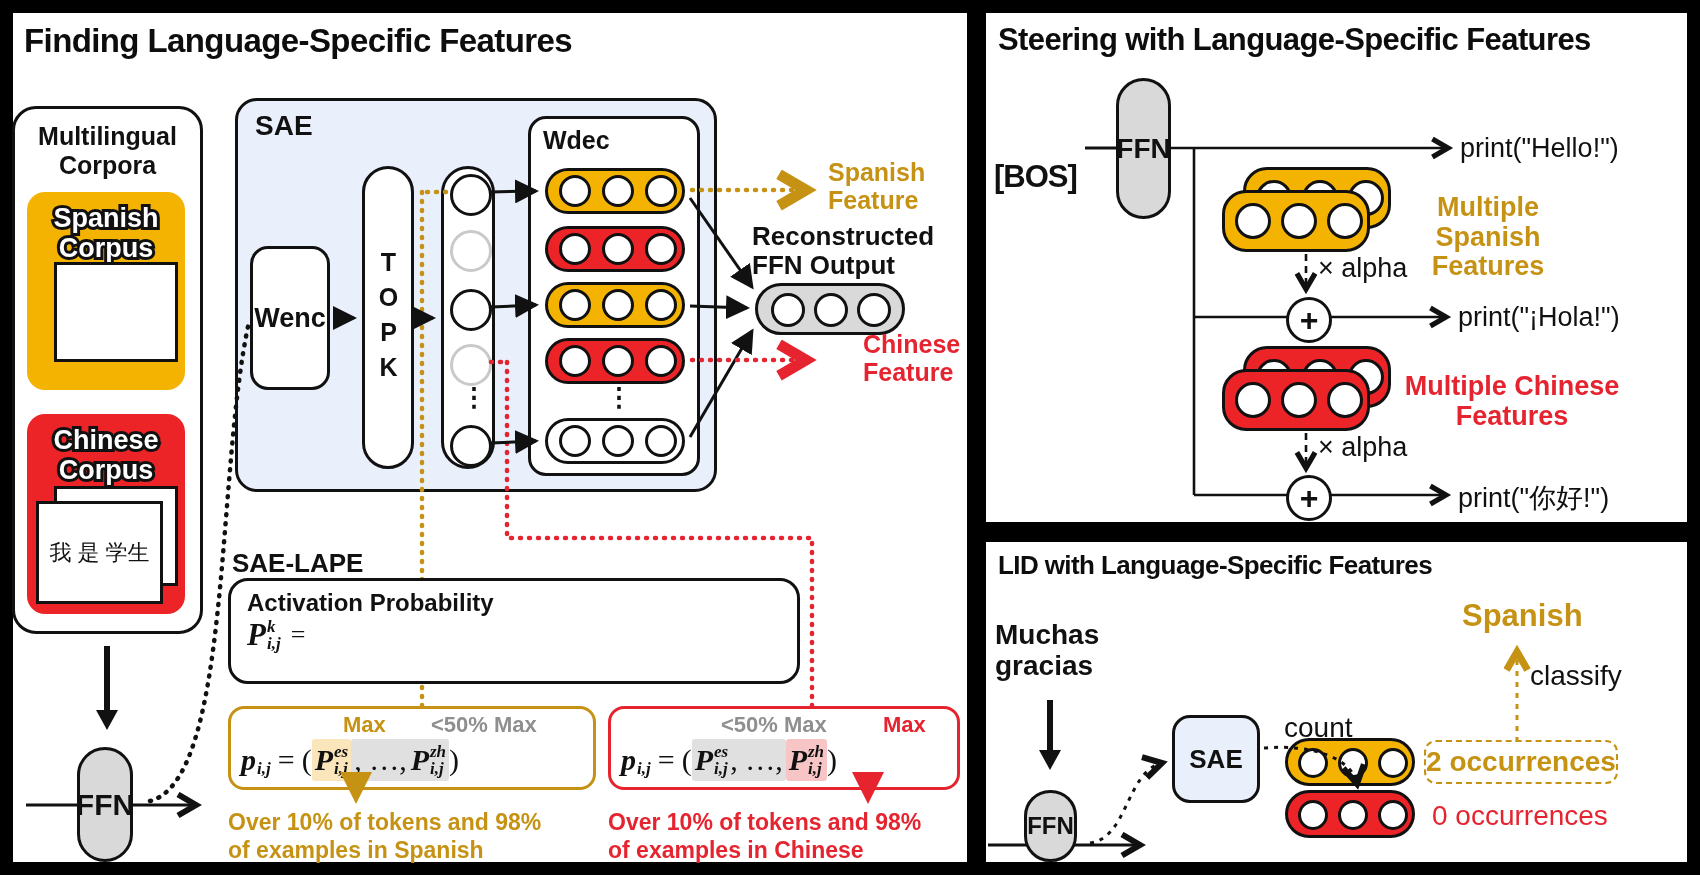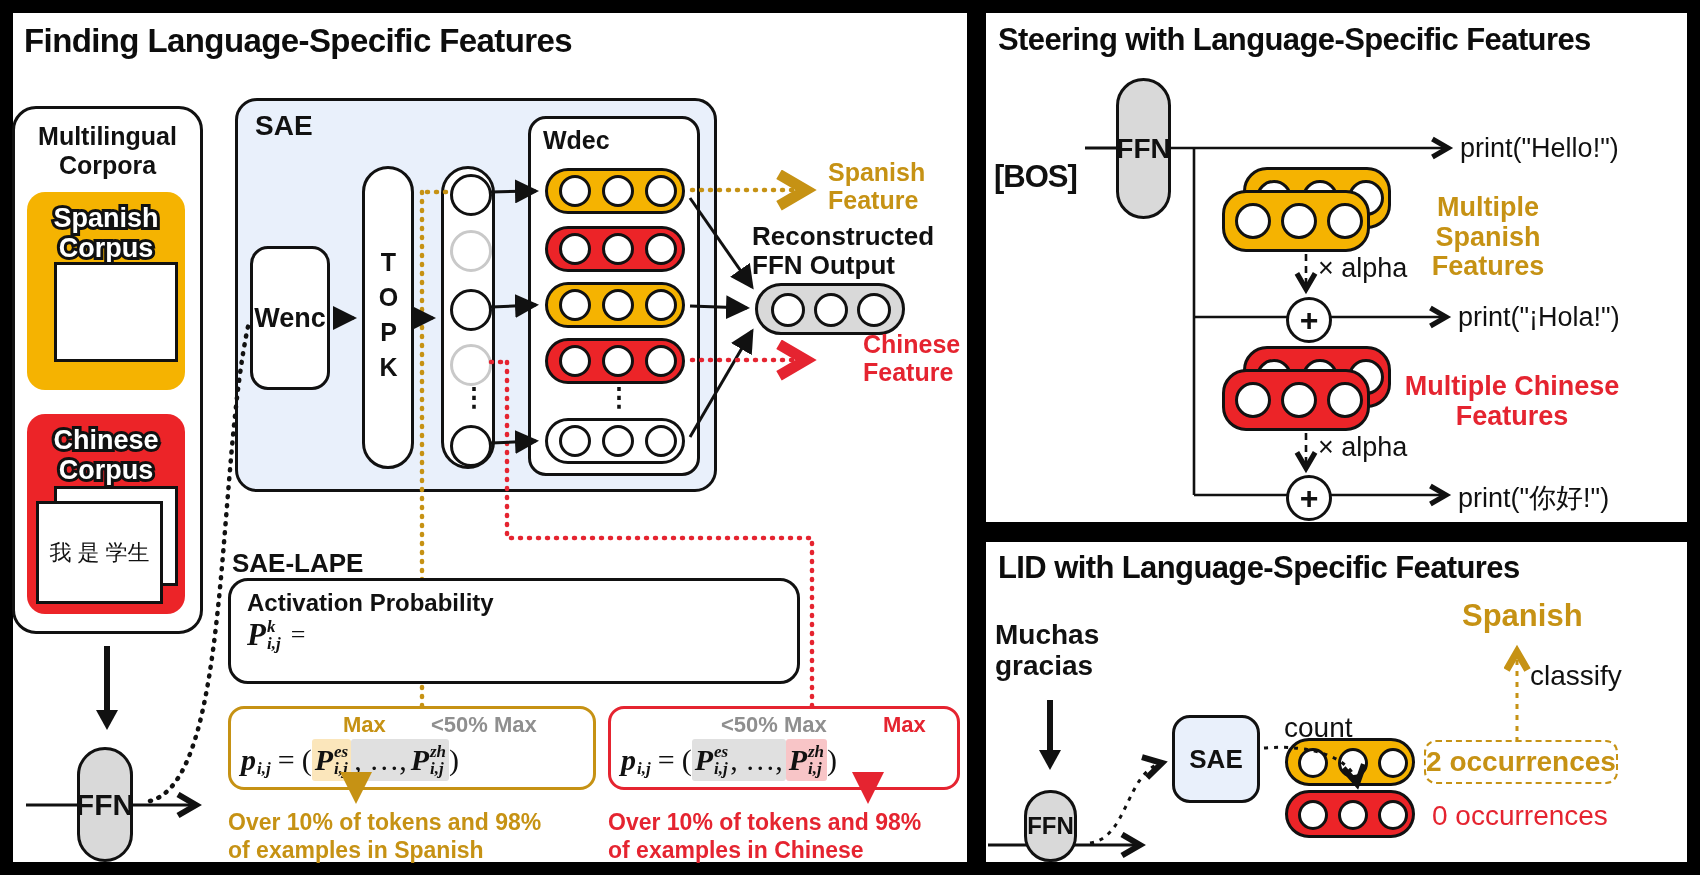--- a/index.html
+++ b/index.html
@@ -275,21 +275,21 @@
         <div class="c" style="left: 102px; top: 9.5px; width: 36px; height: 36px;"></div>
       </div>
     </div>
   <div class="abs redtxt" style="left:1402px;top:372px;width:220px;text-align:center;font-weight:bold;font-size:27px;line-height:1.1;">Multiple Chinese Features</div>
   <div class="abs" style="left:1318px;top:432px;font-size:27px;color:#111;">× alpha</div>
   <div class="plus" style="left:1286px;top:475px;">
       <span>+</span>
     </div>
   <div class="abs" style="left:1458px;top:480px;font-size:27px;color:#111;">print("你好!")</div>
 
-  <div class="abs ptitle" style="left:998px;top:550px;font-size:31px;">LID with Language-Specific Features</div>
+  <div class="abs ptitle" style="left:998px;top:550px;font-size:26px;">LID with Language-Specific Features</div>
   <div class="abs" style="left:995px;top:620px;width:125px;font-weight:bold;font-size:28px;line-height:1.1;color:#111;">Muchas gracias</div>
   <div class="capsule" style="left:1024px;top:790px;width:53px;height:72px;font-size:24px;border-radius:26px;">
     <span>FFN</span>
   </div>
   <div class="abs" style="left:1172px;top:715px;width:88px;height:88px;background:#e9f0fb;border:3px solid #111;border-radius:18px;display:flex;align-items:center;justify-content:center;">
     <span style="font-weight:bold;font-size:26px;color:#111;">SAE</span>
   </div>
   <div class="abs" style="left:1284px;top:712px;font-size:28px;color:#111;">count</div>
 
   <div class="pill" style="left:1285px;top:738px;width:130px;height:48px;background:#f5b301;">

